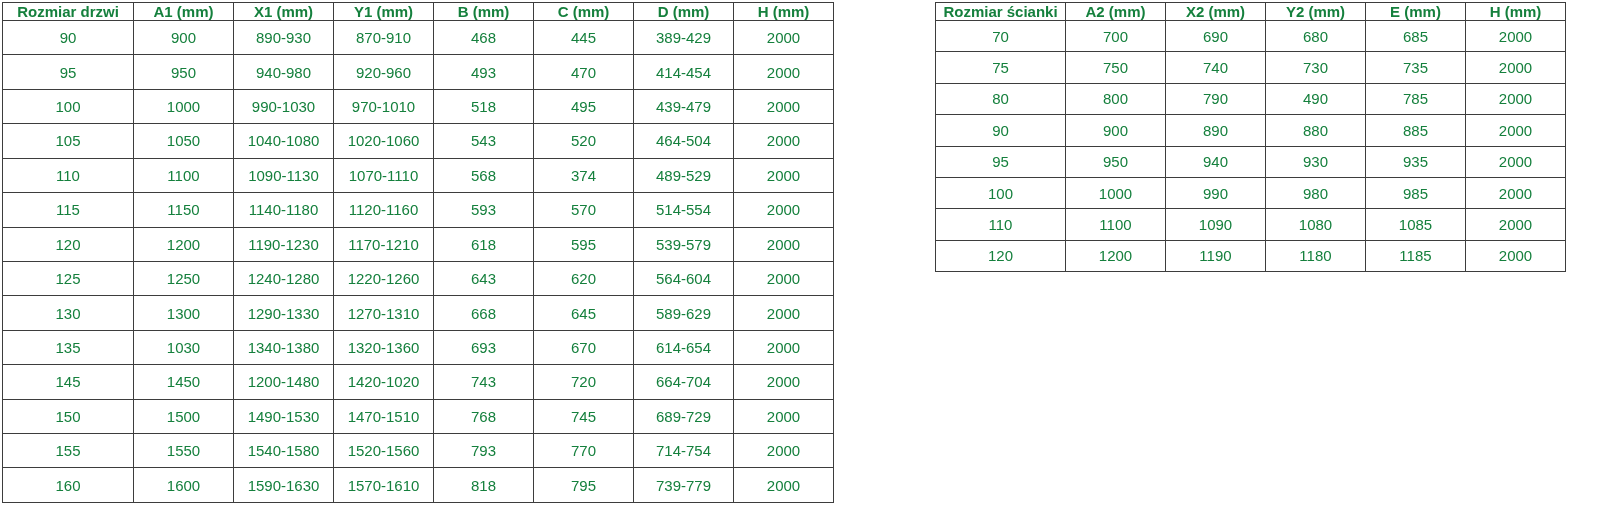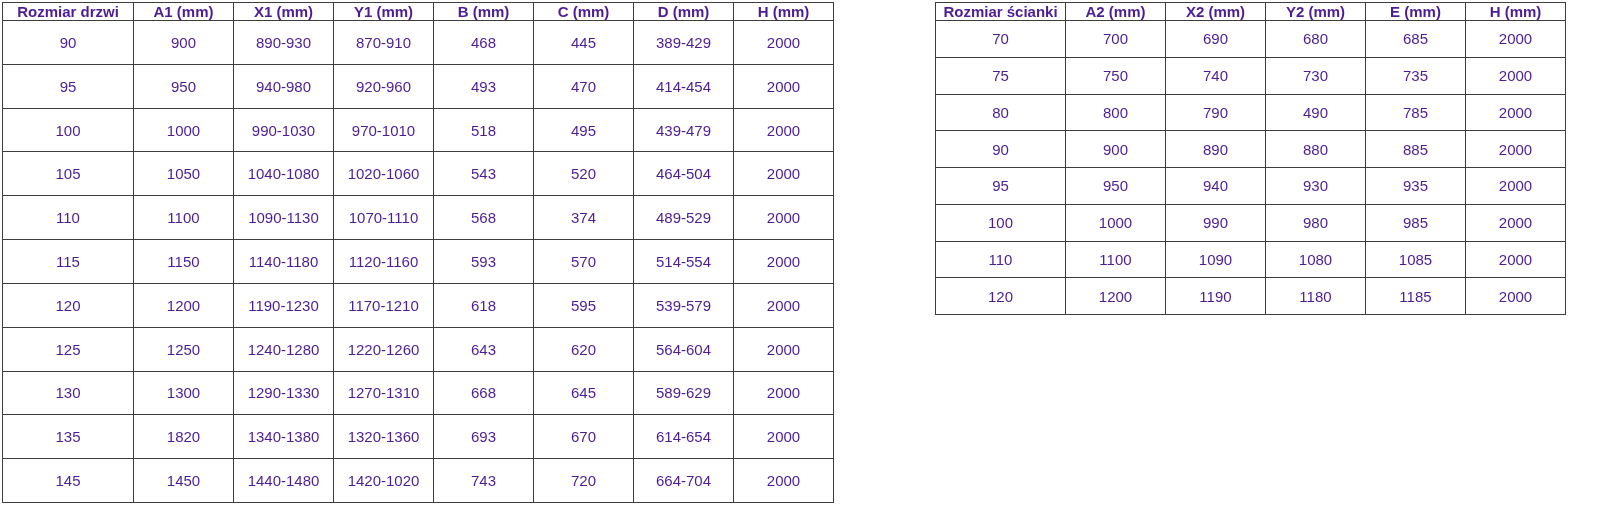--- a/index.html
+++ b/index.html
@@ -16,21 +16,21 @@
     width: 1600px;
     height: 514px;
     background: #ffffff;
     overflow: hidden;
   }
   table.size-table {
     position: absolute;
     border-collapse: collapse;
     table-layout: fixed;
     font-size: 15px;
-    color: #4c1d95;
+    color: #15803d;
     background: #ffffff;
   }
   table.size-table th,
   table.size-table td {
     border: 1px solid #3d3d3d;
     text-align: center;
     vertical-align: middle;
     padding: 0 2px;
     overflow: hidden;
     white-space: nowrap;
@@ -42,21 +42,21 @@
   #door-table {
     left: 2px;
     top: 2px;
     width: 831px;
     height: 501px;
   }
   #wall-table {
     left: 935px;
     top: 2px;
     width: 631px;
-    height: 313px;
+    height: 270px;
   }
   #door-table col.first-col { width: 131px; }
   #door-table col.num-col   { width: 100px; }
   #wall-table col.first-col { width: 130px; }
   #wall-table col.num-col   { width: 100px; }
 </style>
 </head>
 <body>
 
 <div class="stage">
@@ -170,36 +170,66 @@
           <td>1300</td>
           <td>1290-1330</td>
           <td>1270-1310</td>
           <td>668</td>
           <td>645</td>
           <td>589-629</td>
           <td>2000</td>
         </tr>
         <tr>
           <td>135</td>
-          <td>1820</td>
+          <td>1030</td>
           <td>1340-1380</td>
           <td>1320-1360</td>
           <td>693</td>
           <td>670</td>
           <td>614-654</td>
           <td>2000</td>
         </tr>
         <tr>
           <td>145</td>
           <td>1450</td>
-          <td>1440-1480</td>
+          <td>1200-1480</td>
           <td>1420-1020</td>
           <td>743</td>
           <td>720</td>
           <td>664-704</td>
+          <td>2000</td>
+        </tr>
+        <tr>
+          <td>150</td>
+          <td>1500</td>
+          <td>1490-1530</td>
+          <td>1470-1510</td>
+          <td>768</td>
+          <td>745</td>
+          <td>689-729</td>
+          <td>2000</td>
+        </tr>
+        <tr>
+          <td>155</td>
+          <td>1550</td>
+          <td>1540-1580</td>
+          <td>1520-1560</td>
+          <td>793</td>
+          <td>770</td>
+          <td>714-754</td>
+          <td>2000</td>
+        </tr>
+        <tr>
+          <td>160</td>
+          <td>1600</td>
+          <td>1590-1630</td>
+          <td>1570-1610</td>
+          <td>818</td>
+          <td>795</td>
+          <td>739-779</td>
           <td>2000</td>
         </tr>
       </tbody>
   </table>
 
   <table id="wall-table" class="size-table">
     <colgroup>
       <col class="first-col">
       <col class="num-col">
         <col class="num-col">

